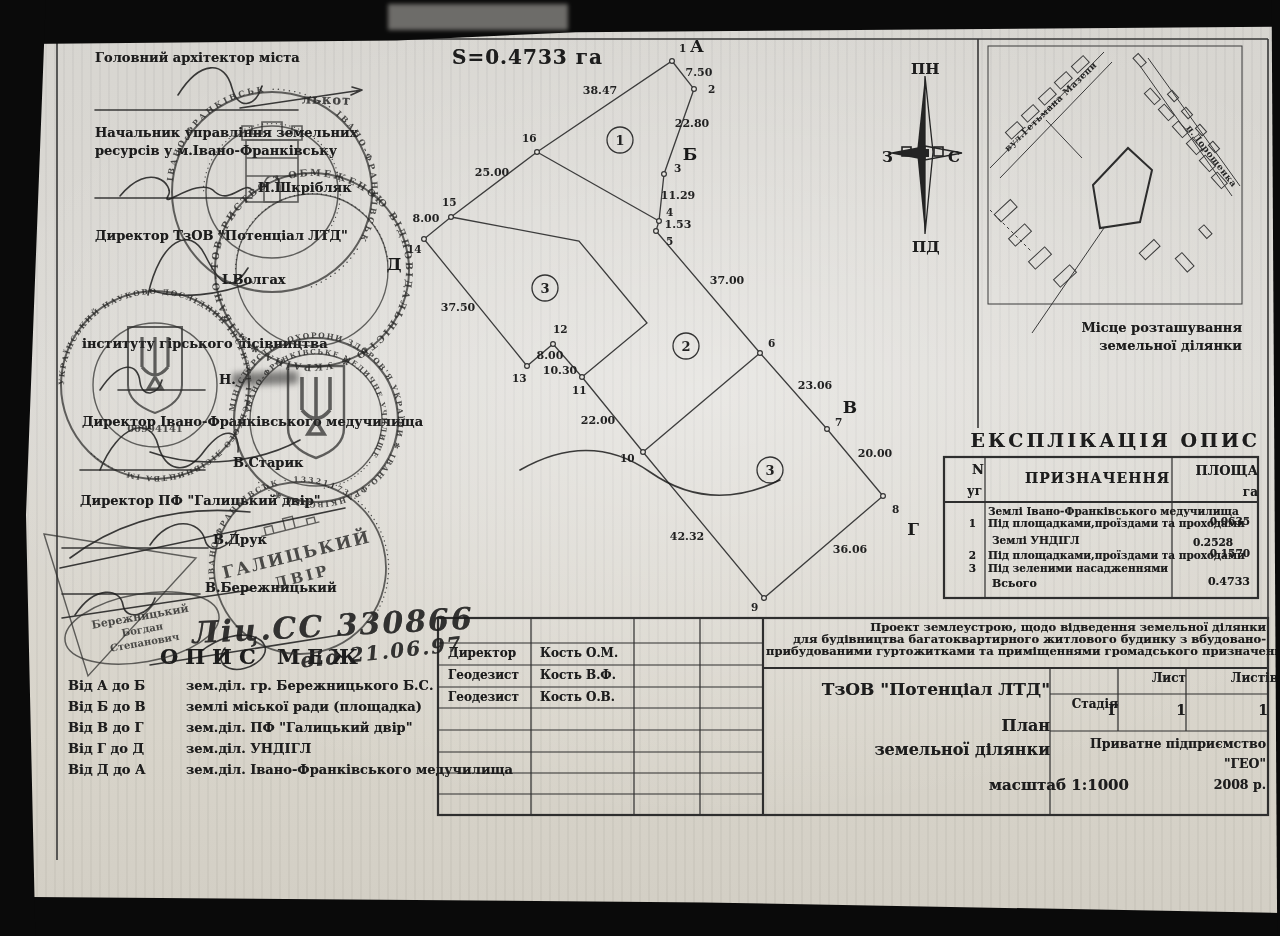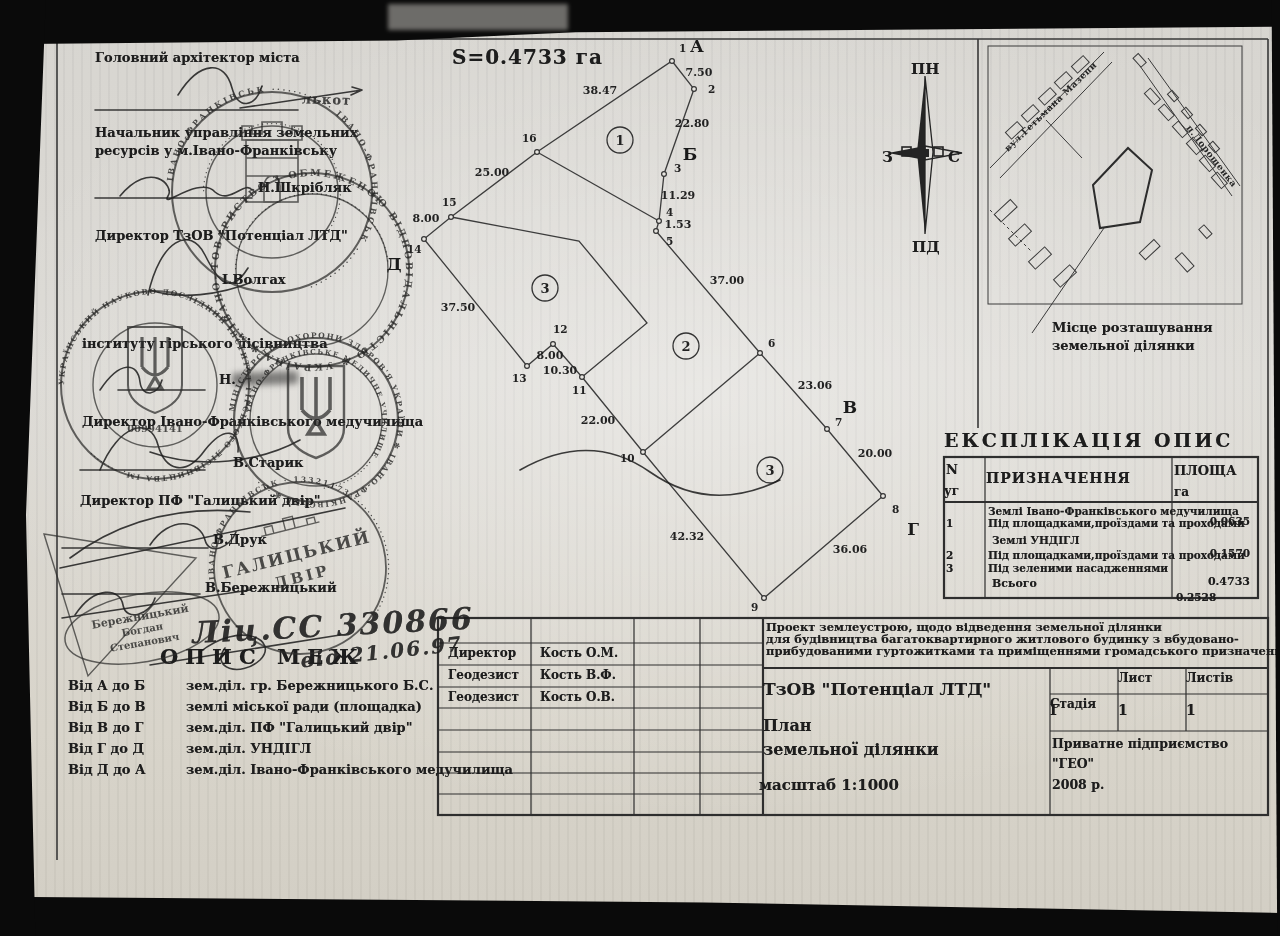--- a/index.html
+++ b/index.html
@@ -10,21 +10,21 @@
       radial-gradient(90% 70% at 55% 42%, rgba(255,255,255,.38), rgba(255,255,255,0) 65%),
       repeating-linear-gradient(90deg, rgba(0,0,0,.035) 0 2px, rgba(0,0,0,0) 2px 9px),
       linear-gradient(180deg,#d7d5d0 0%,#dcdad5 40%,#d8d4ca 78%,#d2cec4 100%);}
   svg{position:absolute;left:0;top:0;pointer-events:none;}
   #text-layer{position:absolute;inset:0;}
   .t{position:absolute;font-weight:bold;color:#1d1d1d;white-space:nowrap;
      text-shadow:0 0 .6px rgba(30,30,30,.55);}
   .s10{font-size:10.5px;} .s11{font-size:11px;} .s115{font-size:11.5px;} .s12{font-size:12px;}
   .s125{font-size:12.5px;} .s13{font-size:13px;} .s14{font-size:14px;} .s15{font-size:15px;}
   .s16{font-size:16px;} .s17{font-size:17px;} .s19{font-size:19px;} .s20{font-size:20px;} .s21{font-size:21px;}
-  .ctr{text-align:left;}
+  .ctr{text-align:right;}
   .hand{font-style:italic;color:#1b1b1b;letter-spacing:2px;opacity:.88;}
   .frag{opacity:.78;letter-spacing:1px;}
   .smudge{position:absolute;background:rgba(25,25,25,.5);filter:blur(3px);border-radius:4px;}
   
   .frame{stroke:#383838;stroke-width:1.6;fill:none;}
   .tbl{stroke:#2e2e2e;stroke-width:1.2;fill:none;}
   .tblb{stroke:#2e2e2e;stroke-width:2.2;fill:none;}
   .pline{fill:none;stroke:#3c3c3c;stroke-width:1.3;}
   .pnode{fill:#e7e5e0;stroke:#333;stroke-width:1.2;}
   .plab{font:bold 10.5px "DejaVu Serif",serif;fill:#222;}
@@ -251,21 +251,21 @@
     <div class="t s10" style="left:988px;top:505px">Землі Івано-Франківського медучилища</div>
     <div class="t s10 ctr" style="left:946px;top:517px;width:30px">1</div>
     <div class="t s10" style="left:988px;top:517px">Під площадками,проїздами та проходами</div>
     <div class="t s10" style="left:1176px;top:515px;width:74px;text-align:right">0.0635</div>
     <div class="t s10" style="left:992px;top:534px">Землі УНДІГЛ</div>
     <div class="t s10 ctr" style="left:946px;top:549px;width:30px">2</div>
     <div class="t s10" style="left:988px;top:549px">Під площадками,проїздами та проходами</div>
     <div class="t s10" style="left:1176px;top:547px;width:74px;text-align:right">0.1570</div>
     <div class="t s10 ctr" style="left:946px;top:562px;width:30px">3</div>
     <div class="t s10" style="left:988px;top:562px">Під зеленими насадженнями</div>
-    <div class="t s10" style="left:1176px;top:591px;width:74px;text-align:left">0.2528</div>
+    <div class="t s10" style="left:1176px;top:536px;width:74px;text-align:center">0.2528</div>
     <div class="t s11" style="left:992px;top:577px">Всього</div>
     <div class="t s11" style="left:1176px;top:575px;width:74px;text-align:right">0.4733</div>
 
     <div class="t s12" style="left:448px;top:646px">Директор</div>
     <div class="t s12" style="left:540px;top:646px">Кость О.М.</div>
     <div class="t s12" style="left:448px;top:668px">Геодезист</div>
     <div class="t s12" style="left:540px;top:668px">Кость В.Ф.</div>
     <div class="t s12" style="left:448px;top:690px">Геодезист</div>
     <div class="t s12" style="left:540px;top:690px">Кость О.В.</div>
 
@@ -277,21 +277,21 @@
 
     <div class="t s12 ctr" style="left:1050px;top:697px;width:68px">Стадія</div>
     <div class="t s12 ctr" style="left:1118px;top:671px;width:68px">Лист</div>
     <div class="t s12 ctr" style="left:1186px;top:671px;width:92px">Листів</div>
     <div class="t s14 ctr" style="left:1050px;top:702px;width:68px">Г</div>
     <div class="t s14 ctr" style="left:1118px;top:702px;width:68px">1</div>
     <div class="t s14 ctr" style="left:1186px;top:702px;width:82px">1</div>
 
     <div class="t s16 ctr" style="left:763px;top:716px;width:287px">План</div>
     <div class="t s16 ctr" style="left:763px;top:740px;width:287px">земельної ділянки</div>
-    <div class="t s15 ctr" style="left:759px;top:776px;width:332px">масштаб   1:1000</div>
+    <div class="t s15 ctr" style="left:797px;top:776px;width:332px">масштаб   1:1000</div>
 
     <div class="t s125 ctr" style="left:1052px;top:736px;width:214px">Приватне підприємство</div>
     <div class="t s125 ctr" style="left:1052px;top:756px;width:214px">"ГЕО"</div>
     <div class="t s125 ctr" style="left:1052px;top:777px;width:214px">2008 р.</div>
   </div>
 
   <svg id="over" width="1280" height="936">
     <defs>
       <path id="p_s1o" d="M172,192 a100,100 0 1,1 200,0 a100,100 0 1,1 -200,0"></path>
       <path id="p_s1i" d="M206,192 a66,66 0 1,1 132,0 a66,66 0 1,1 -132,0"></path>

